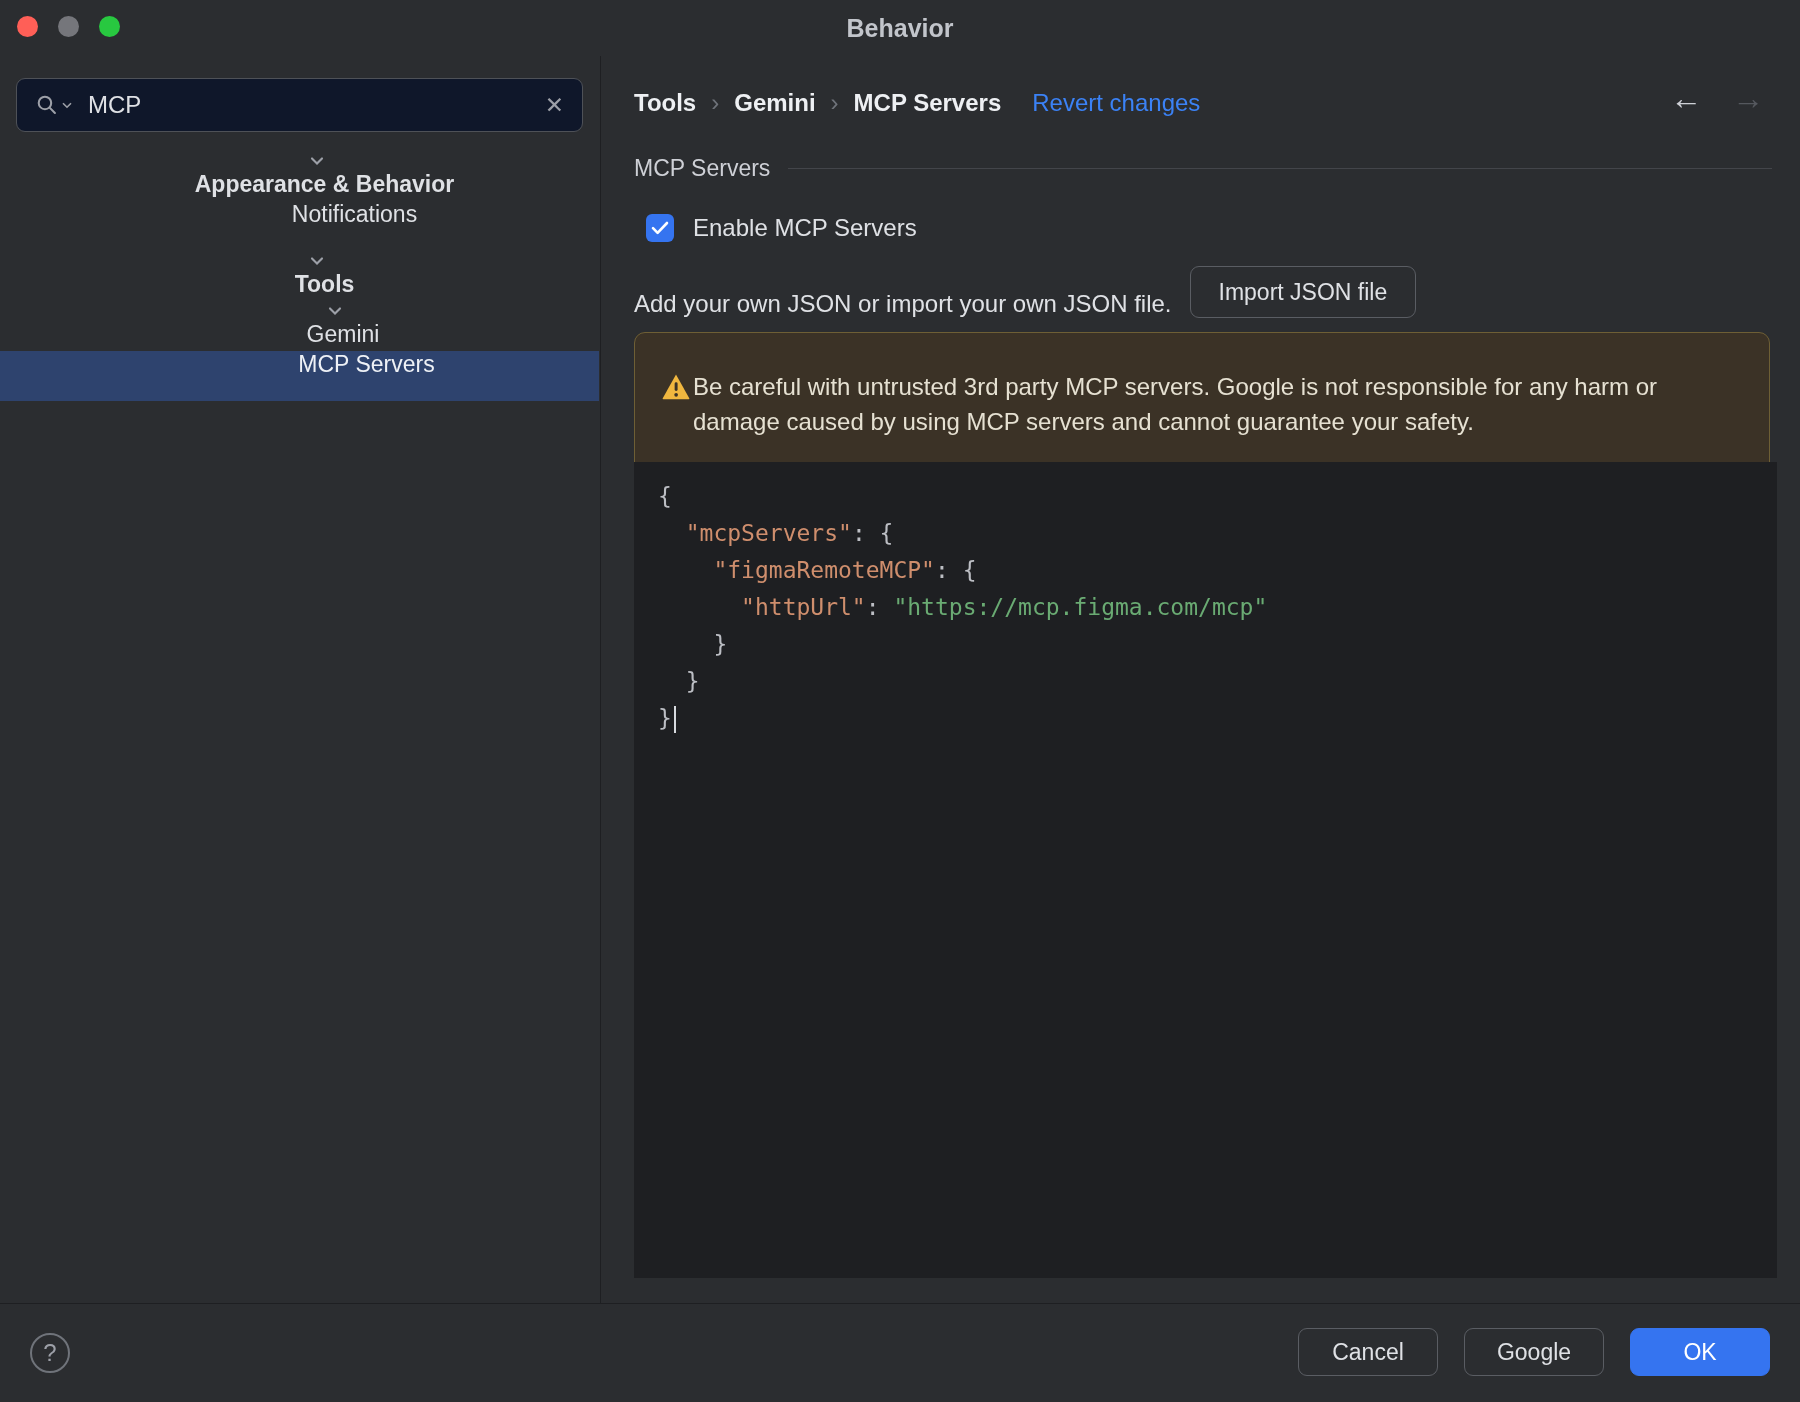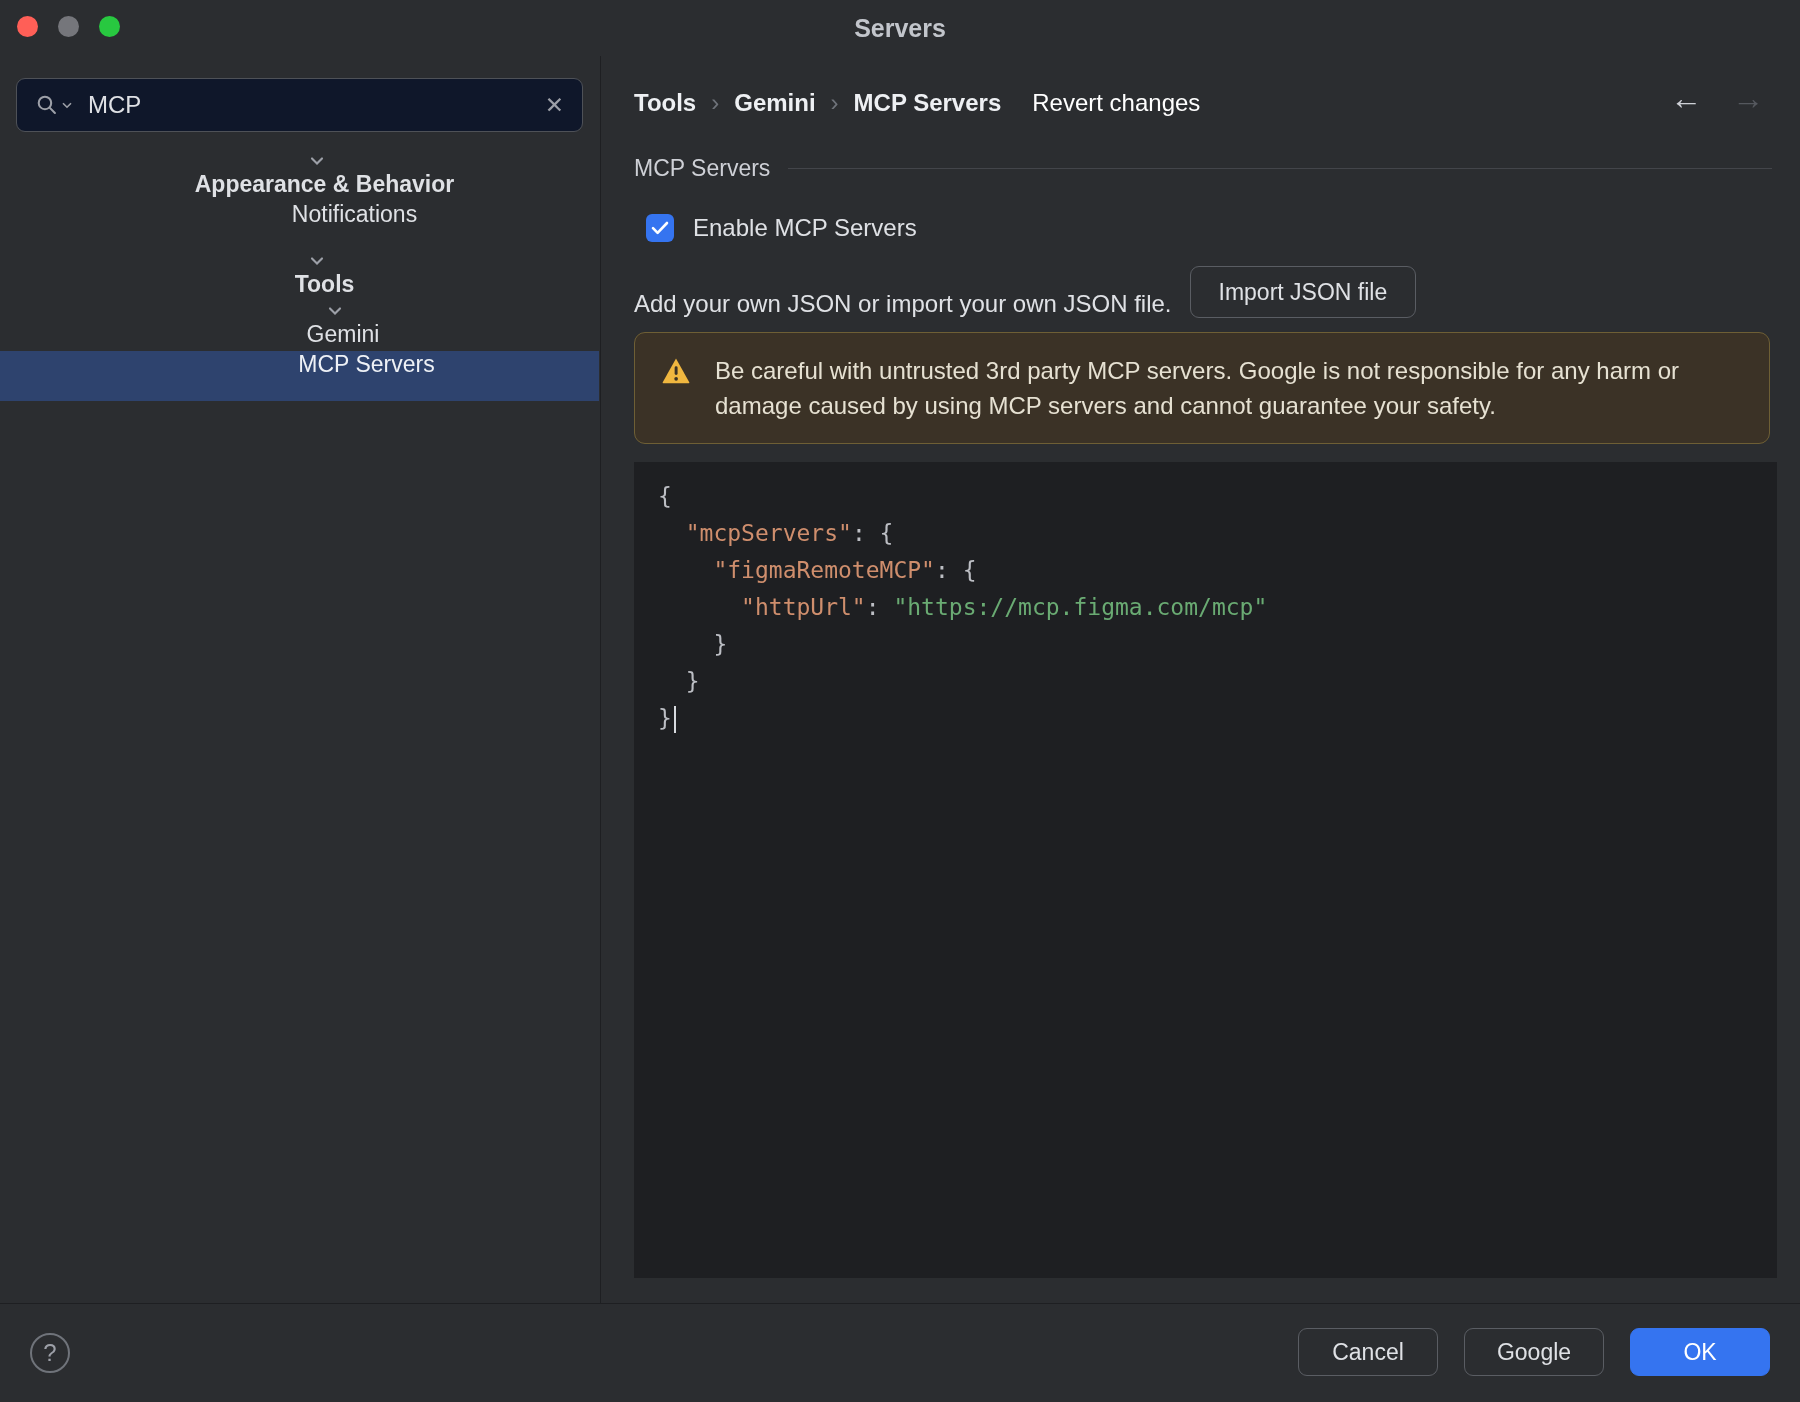--- a/index.html
+++ b/index.html
@@ -58,21 +58,21 @@
   .row-gemini .label { font-weight:normal; }
   .row-mcp { padding-left:134px; background:#2e436e; color:#eef1f6; }
 
   
   .breadcrumb {
     position:absolute; left:634px; top:86px; height:34px;
     display:flex; align-items:center; gap:15px;
     font-size:24px; font-weight:bold; color:#eef0f3;
   }
   .crumb-sep { color:#6f737a; font-weight:normal; font-size:24px; }
-  .revert-link { color:#ffffff; font-weight:normal; margin-left:16px; font-size:24px; }
+  .revert-link { color:#3b82f6; font-weight:normal; margin-left:16px; font-size:24px; }
   .nav-arrows {
     position:absolute; right:36px; top:82px;
     display:flex; gap:30px; font-size:32px; line-height:1;
   }
   .arrow-back { color:#ced0d6; }
   .arrow-fwd { color:#55585e; }
 
   
   .section-header {
     position:absolute; left:634px; top:152px; right:28px; height:32px;
@@ -97,21 +97,21 @@
   .import-btn {
     margin-left:18px; height:52px; padding:12px 28px;
     border:1px solid #5a5d63; border-radius:9px; background:transparent;
     color:#dfe1e5; font-size:23px; font-family:"Liberation Sans", sans-serif;
     display:flex; align-items:center; justify-content:center;
   }
 
   .warning-banner {
     position:absolute; left:634px; top:332px; width:1136px;
     background:#3b3226; border:1px solid #6e5f35; border-radius:11px;
-    padding:20px 26px; display:flex; gap:24px;
+    padding:36px 26px; display:flex; gap:2px;
     font-size:24px; line-height:35px; color:#e6e1d2;
   }
   .warning-icon { flex:none; margin-top:4px; }
 
   
   .editor {
     position:absolute; left:634px; top:462px; width:1143px; height:816px;
     background:#1e1f22; padding:16px 20px 0 24px;
     font-family:"DejaVu Sans Mono", monospace;
     font-size:23px; line-height:37px; color:#bcbec4;
@@ -146,21 +146,21 @@
     display:flex; align-items:center; justify-content:center;
     font-size:23px; font-family:"Liberation Sans", sans-serif;
   }
   .btn-secondary { border:1px solid #5a5d63; background:transparent; color:#dfe1e5; }
   .btn-primary { border:1px solid #3574f0; background:#3574f0; color:#ffffff; }
 </style>
 </head>
 <body>
 
 <div class="titlebar">
-  <div class="window-title">Servers</div>
+  <div class="window-title">Behavior</div>
   <div class="traffic">
     <div class="light light-close"></div>
     <div class="light light-min"></div>
     <div class="light light-zoom"></div>
   </div>
 </div>
 
 <div class="sidebar">
 
   <div class="search-field">

